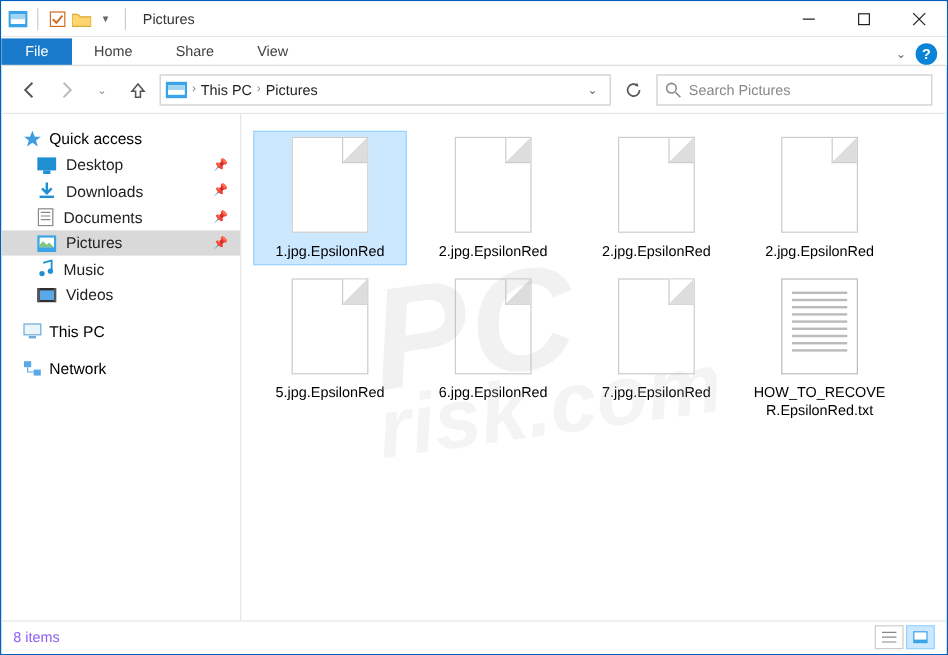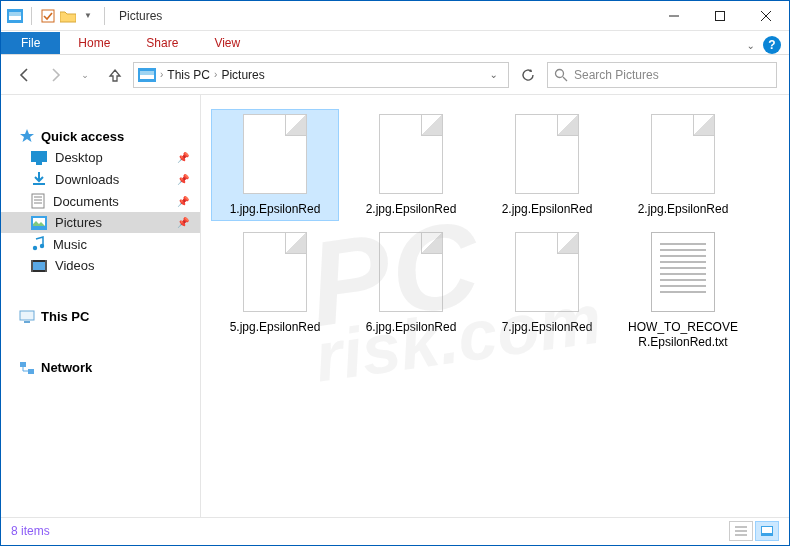--- a/index.html
+++ b/index.html
@@ -7,38 +7,38 @@
   .titlebar { height: 30px; background: #fff; display: flex; align-items: center; padding: 0 0 0 6px; border-bottom: 1px solid #e5e5e5; }
   .titlebar-left { display: flex; align-items: center; gap: 4px; }
   .ti-icon { width:16px; height:16px; display:inline-flex; align-items:center; justify-content:center; }
   .ti-sep { width:1px; height:18px; background:#ccc; margin:0 4px; }
   .title-text { font-size: 12px; margin-left: 6px; color:#333; }
   .titlebar-right { margin-left:auto; display:flex; }
   .sys-btn { width:46px; height:30px; display:flex; align-items:center; justify-content:center; color:#222; }
   .sys-btn svg { width:12px; height:12px; }
   .ribbon { height: 24px; background:#fff; display:flex; align-items:flex-end; border-bottom:1px solid #ddd; position:relative; }
   .file-tab { background:#1979ca; color:#fff; font-size:12px; padding:4px 20px; display:flex; align-items:center; }
-  .rib-tab { font-size:12px; padding:4px 18px; display:flex; align-items:center; color:#b91c1c; }
+  .rib-tab { font-size:12px; padding:4px 18px; display:flex; align-items:center; color:#404040; }
   .rib-right { margin-left:auto; display:flex; align-items:center; gap:8px; padding-right:8px; }
   .help-circle { width:18px; height:18px; border-radius:50%; background:#0a84d6; color:#fff; display:flex; align-items:center;justify-content:center;font-size:12px;font-weight:bold; }
   .navrow { height:40px; display:flex; align-items:center; gap:6px; padding:0 12px; border-bottom:1px solid #e5e5e5; }
   .nav-btn { width:24px; height:24px; display:flex; align-items:center; justify-content:center; color:#666; }
   .nav-btn.disabled { color:#bbb; }
   .addrbar { flex:1; height:26px; border:1px solid #ccc; display:flex; align-items:center; padding:0 4px; gap:4px; font-size:12px; }
   .addr-icon { width:18px; height:14px; }
   .addr-sep { color:#888; font-size:10px; }
   .addr-seg { color:#222; }
   .addr-drop { margin-left:auto; color:#666; font-size:10px; padding:0 6px; }
   .refresh { width:26px; height:26px; display:flex;align-items:center;justify-content:center; border:1px solid transparent;}
   .searchbox { width:230px; height:26px; border:1px solid #ccc; display:flex; align-items:center; padding:0 6px; gap:6px; font-size:12px; color:#888; }
   .content { display:flex; height:calc(100% - 30px - 24px - 40px - 26px - 2px); }
   .sidebar { width:200px; border-right:1px solid #e5e5e5; padding:10px 0; font-size:13px; }
   .side-item { display:flex; align-items:center; gap:8px; padding:3px 10px 3px 30px; color:#222; position:relative; }
   .side-item .pin { margin-left:auto; color:#7a7a7a; font-size:10px; }
-  .side-group { padding:3px 10px 3px 18px; display:flex; align-items:flex-end; gap:6px; font-weight:700;margin-top:20px; }
+  .side-group { padding:3px 10px 3px 18px; display:flex; align-items:flex-start; gap:6px; font-weight:400; }
   .side-item.selected { background:#d9d9d9; }
   .side-space { height:10px; }
   .files { flex:1; padding:14px 10px; display:flex; flex-wrap:wrap; align-content:flex-start; gap:6px 8px; overflow:auto; }
   .file-tile { width:128px; display:flex; flex-direction:column; align-items:center; text-align:center; font-size:12px; padding:4px; border:1px solid transparent; }
   .file-tile.selected { border:1px solid #99d1ff; background:#cce8ff; }
   .file-icon { width:80px; height:84px; position:relative; margin-bottom:4px; }
   .blank-doc { width:64px; height:80px; background:#fff; border:1px solid #ccc; margin:0 auto; position:relative; }
   .blank-doc::before { content:''; position:absolute; top:0; right:0; width:20px; height:20px; background:linear-gradient(135deg,#fff 0 48%, #ddd 50% 100%); border-left:1px solid #ccc; border-bottom:1px solid #ccc; }
   .txt-doc { width:64px; height:80px; background:#fff; border:1px solid #bbb; margin:0 auto; position:relative; display:flex; flex-direction:column; padding:10px 8px; gap:4px; }
   .txt-doc .line { height:2px; background:#bbb; }

